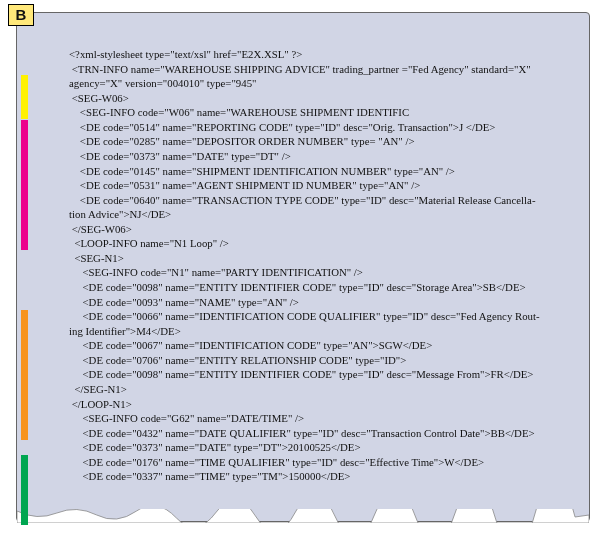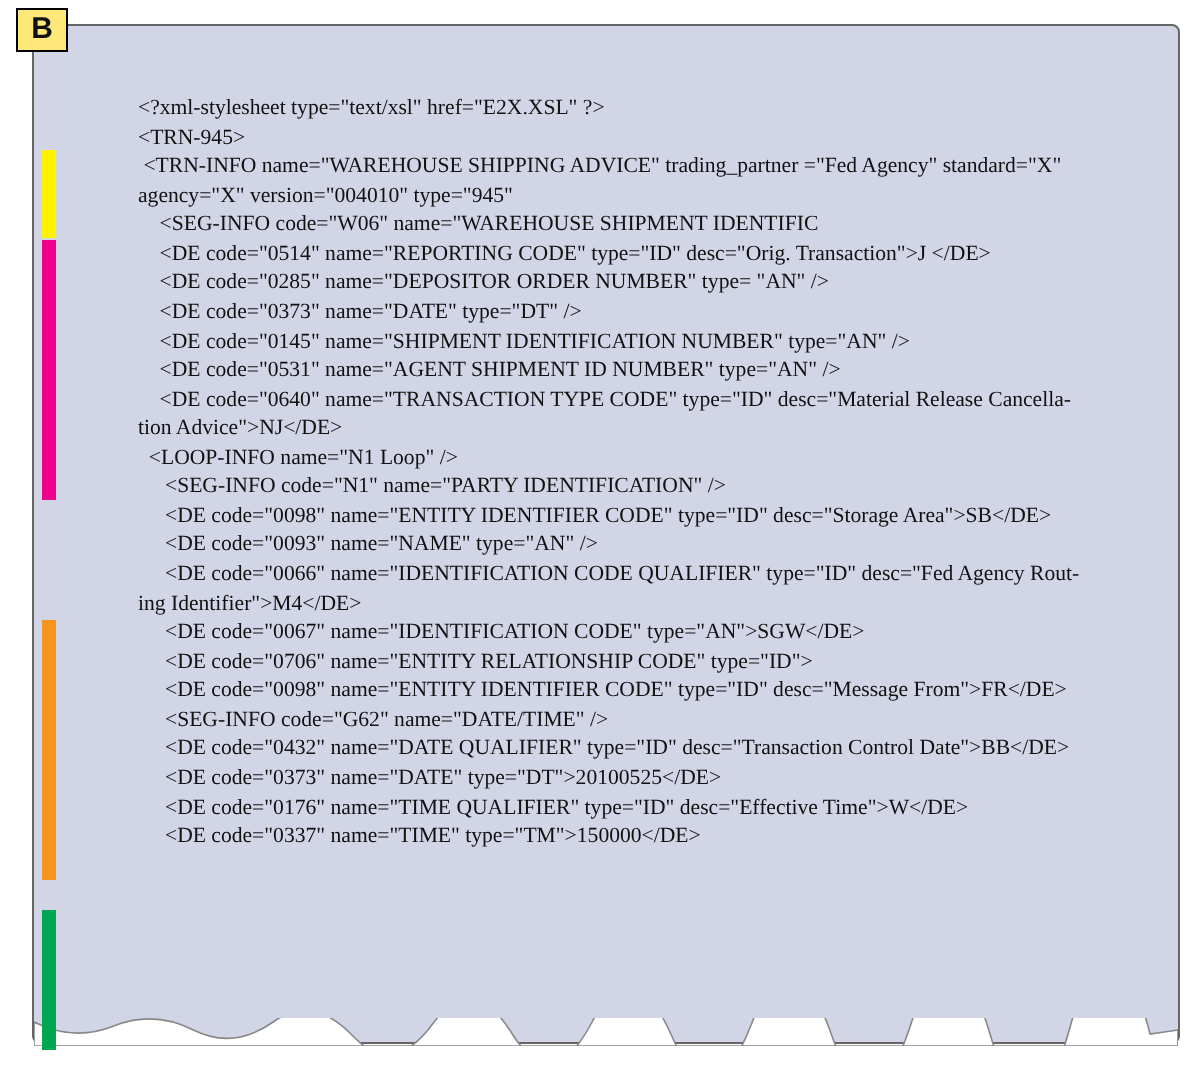--- a/index.html
+++ b/index.html
@@ -87,40 +87,44 @@
   <div class="panel">
 
     <div class="bar bar-yellow" style="left:4px; top:62px;  height:44px;"></div>
     <div class="bar bar-magenta" style="left:4px; top:107px; height:130px;"></div>
     <div class="bar bar-orange" style="left:4px; top:297px; height:130px;"></div>
     <div class="bar bar-green" style="left:4px; top:442px; height:70px;"></div>
 
     <div class="code">
       <div class="l0">&lt;?xml-stylesheet type="text/xsl" href="E2X.XSL" ?&gt;</div>
       <div class="l0"></div>
-      <div class="l0">&lt;TRN-945&gt;</div>
       <div class="l0"> &lt;TRN-INFO name="WAREHOUSE SHIPPING ADVICE" trading_partner ="Fed Agency" standard="X"</div>
       <div class="l0">agency="X" version="004010" type="945"</div>
+      <div class="l0"> &lt;SEG-W06&gt;</div>
       <div class="l0">    &lt;SEG-INFO code="W06" name="WAREHOUSE SHIPMENT IDENTIFIC</div>
       <div class="l0">    &lt;DE code="0514" name="REPORTING CODE" type="ID" desc="Orig. Transaction"&gt;J &lt;/DE&gt;</div>
       <div class="l0">    &lt;DE code="0285" name="DEPOSITOR ORDER NUMBER" type= "AN" /&gt;</div>
       <div class="l0">    &lt;DE code="0373" name="DATE" type="DT" /&gt;</div>
       <div class="l0">    &lt;DE code="0145" name="SHIPMENT IDENTIFICATION NUMBER" type="AN" /&gt;</div>
       <div class="l0">    &lt;DE code="0531" name="AGENT SHIPMENT ID NUMBER" type="AN" /&gt;</div>
       <div class="l0">    &lt;DE code="0640" name="TRANSACTION TYPE CODE" type="ID" desc="Material Release Cancella-</div>
       <div class="l0">tion Advice"&gt;NJ&lt;/DE&gt;</div>
+      <div class="l0"> &lt;/SEG-W06&gt;</div>
       <div class="l0">  &lt;LOOP-INFO name="N1 Loop" /&gt;</div>
+      <div class="l0">  &lt;SEG-N1&gt;</div>
       <div class="l0">     &lt;SEG-INFO code="N1" name="PARTY IDENTIFICATION" /&gt;</div>
       <div class="l0">     &lt;DE code="0098" name="ENTITY IDENTIFIER CODE" type="ID" desc="Storage Area"&gt;SB&lt;/DE&gt;</div>
       <div class="l0">     &lt;DE code="0093" name="NAME" type="AN" /&gt;</div>
       <div class="l0">     &lt;DE code="0066" name="IDENTIFICATION CODE QUALIFIER" type="ID" desc="Fed Agency Rout-</div>
       <div class="l0">ing Identifier"&gt;M4&lt;/DE&gt;</div>
       <div class="l0">     &lt;DE code="0067" name="IDENTIFICATION CODE" type="AN"&gt;SGW&lt;/DE&gt;</div>
       <div class="l0">     &lt;DE code="0706" name="ENTITY RELATIONSHIP CODE" type="ID"&gt;</div>
       <div class="l0">     &lt;DE code="0098" name="ENTITY IDENTIFIER CODE" type="ID" desc="Message From"&gt;FR&lt;/DE&gt;</div>
+      <div class="l0">  &lt;/SEG-N1&gt;</div>
+      <div class="l0"> &lt;/LOOP-N1&gt;</div>
       <div class="l0">     &lt;SEG-INFO code="G62" name="DATE/TIME" /&gt;</div>
       <div class="l0">     &lt;DE code="0432" name="DATE QUALIFIER" type="ID" desc="Transaction Control Date"&gt;BB&lt;/DE&gt;</div>
       <div class="l0">     &lt;DE code="0373" name="DATE" type="DT"&gt;20100525&lt;/DE&gt;</div>
       <div class="l0">     &lt;DE code="0176" name="TIME QUALIFIER" type="ID" desc="Effective Time"&gt;W&lt;/DE&gt;</div>
       <div class="l0">     &lt;DE code="0337" name="TIME" type="TM"&gt;150000&lt;/DE&gt;</div>
     </div>
 
     <div class="torn">
       <svg viewBox="0 0 574 14" preserveAspectRatio="none">
         <path d="M0,2 Q20,12 40,4 T80,6 T120,2 T160,9 T200,3 T240,8 T280,2 T320,9 T360,3 T400,8 T440,3 T480,9 T520,4 T560,8 L574,6 L574,14 L0,14 Z" fill="#ffffff" stroke="#888" stroke-width="0.8"></path>

